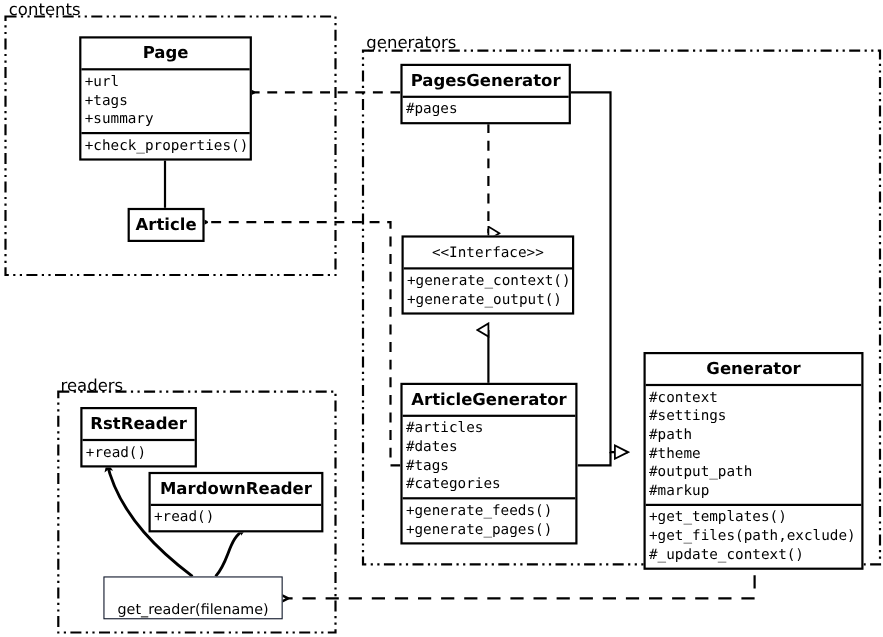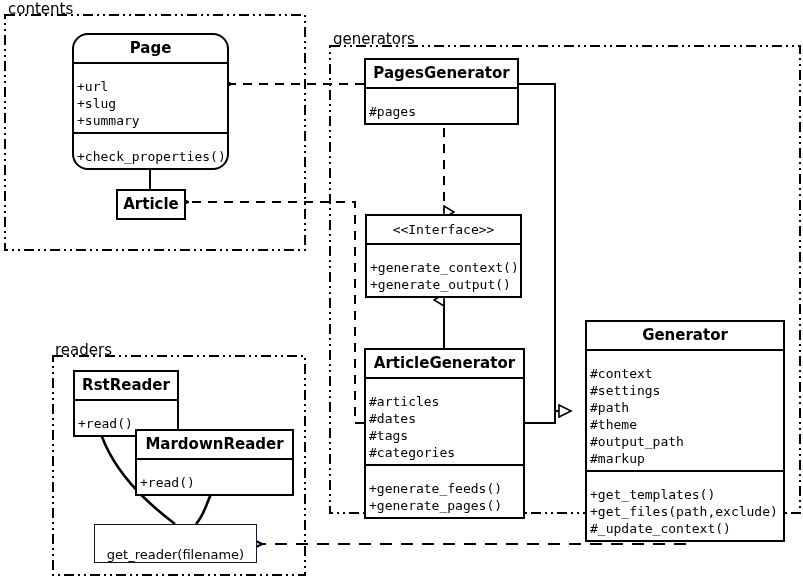--- a/index.html
+++ b/index.html
@@ -33,21 +33,21 @@
   .cls {
     position: absolute;
     box-sizing: border-box;
     border: 2px solid #000;
     background: #ffffff;
     font-size: 13px;
     color: #000;
   }
   .cls .sec {
     box-sizing: border-box;
-    padding: 14px 3px 3px 3px;
+    padding: 2px 3px 3px 3px;
   }
   .cls .sec + .sec {
     border-top: 2px solid #000;
   }
   .cls .title {
     text-align: center;
     font-weight: bold;
     font-size: 15px;
     font-family: "DejaVu Sans", sans-serif;
     padding: 4px 3px 5px 3px;
@@ -129,27 +129,27 @@
 
     <path d="M 196,524 C 210,508 206,490 225,479" fill="none" stroke="#000" stroke-width="2.6" marker-end="url(#solidArrow)"></path>
   </svg>
 
   <div class="pkg-label" style="left:8px; top:0px;">contents</div>
 
   <div class="pkg-label" style="left:333px; top:30px;">generators</div>
 
   <div class="pkg-label" style="left:55px; top:341px;">readers</div>
 
-  <div class="cls" style="left:72px; top:33px; width:157px;border-radius:16px;">
+  <div class="cls" style="left:72px; top:33px; width:157px;">
     <div class="sec title">
       <span class="name">Page</span>
     </div>
     <div class="sec members">
       <div>+url</div>
-      <div>+slug</div>
+      <div>+tags</div>
       <div>+summary</div>
     </div>
     <div class="sec members">
       <div>+check_properties()</div>
     </div>
   </div>
 
   <div class="cls" style="left:116px; top:189px; width:70px;">
     <div class="sec title">
       <span class="name">Article</span>

